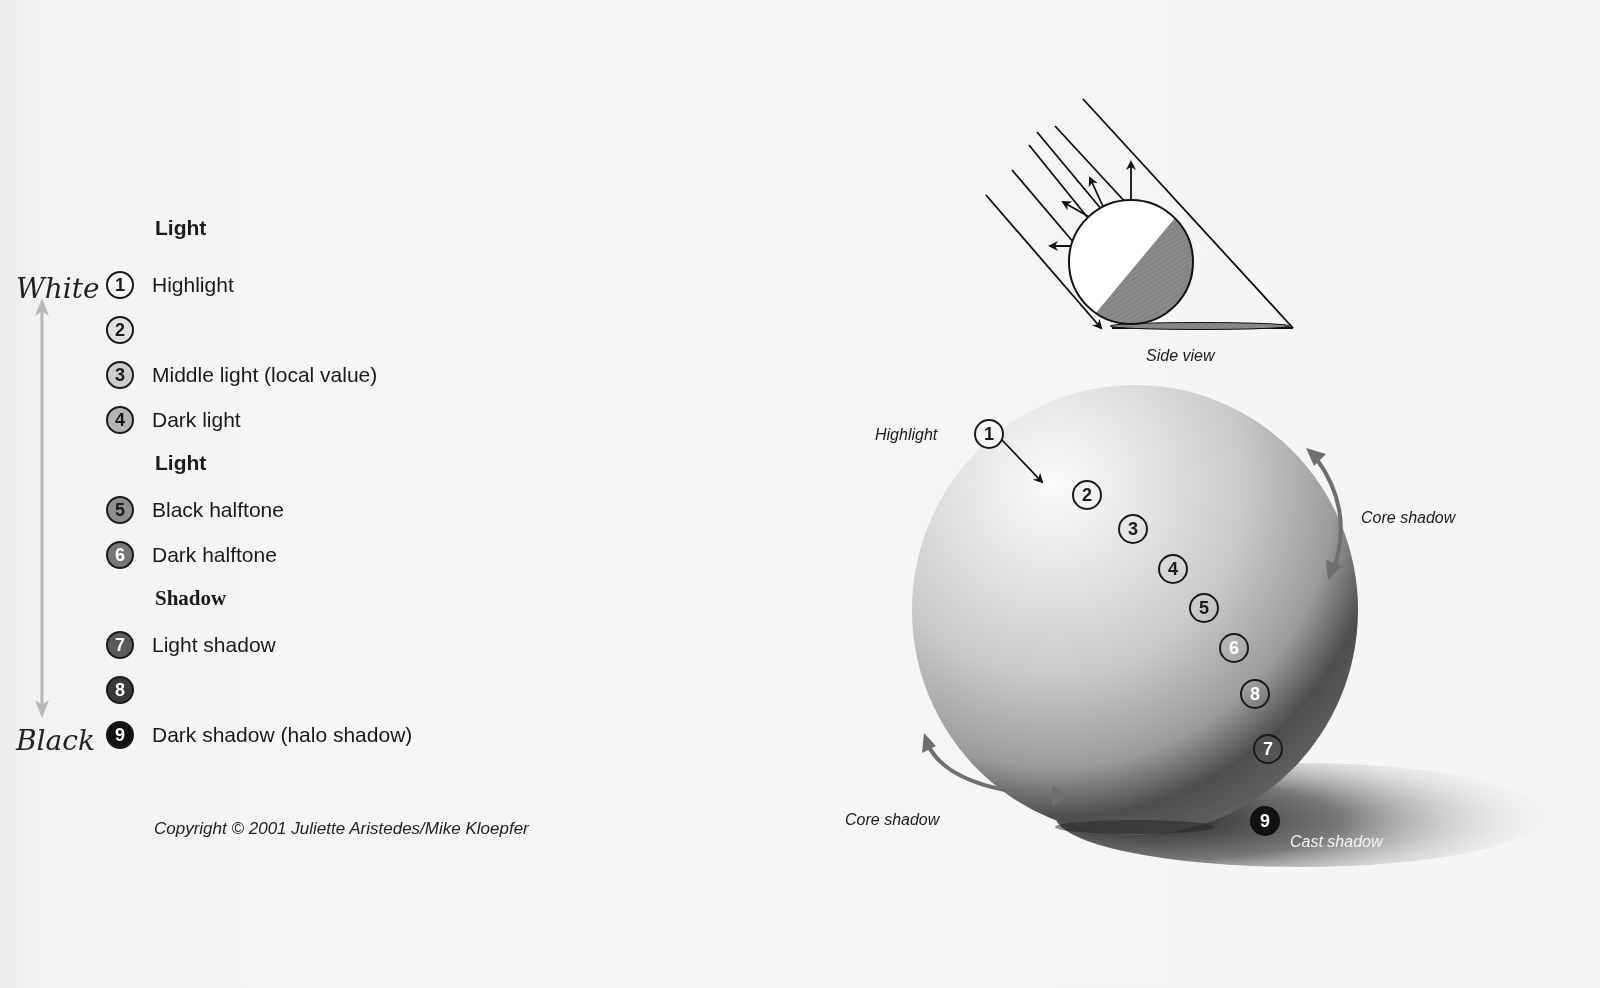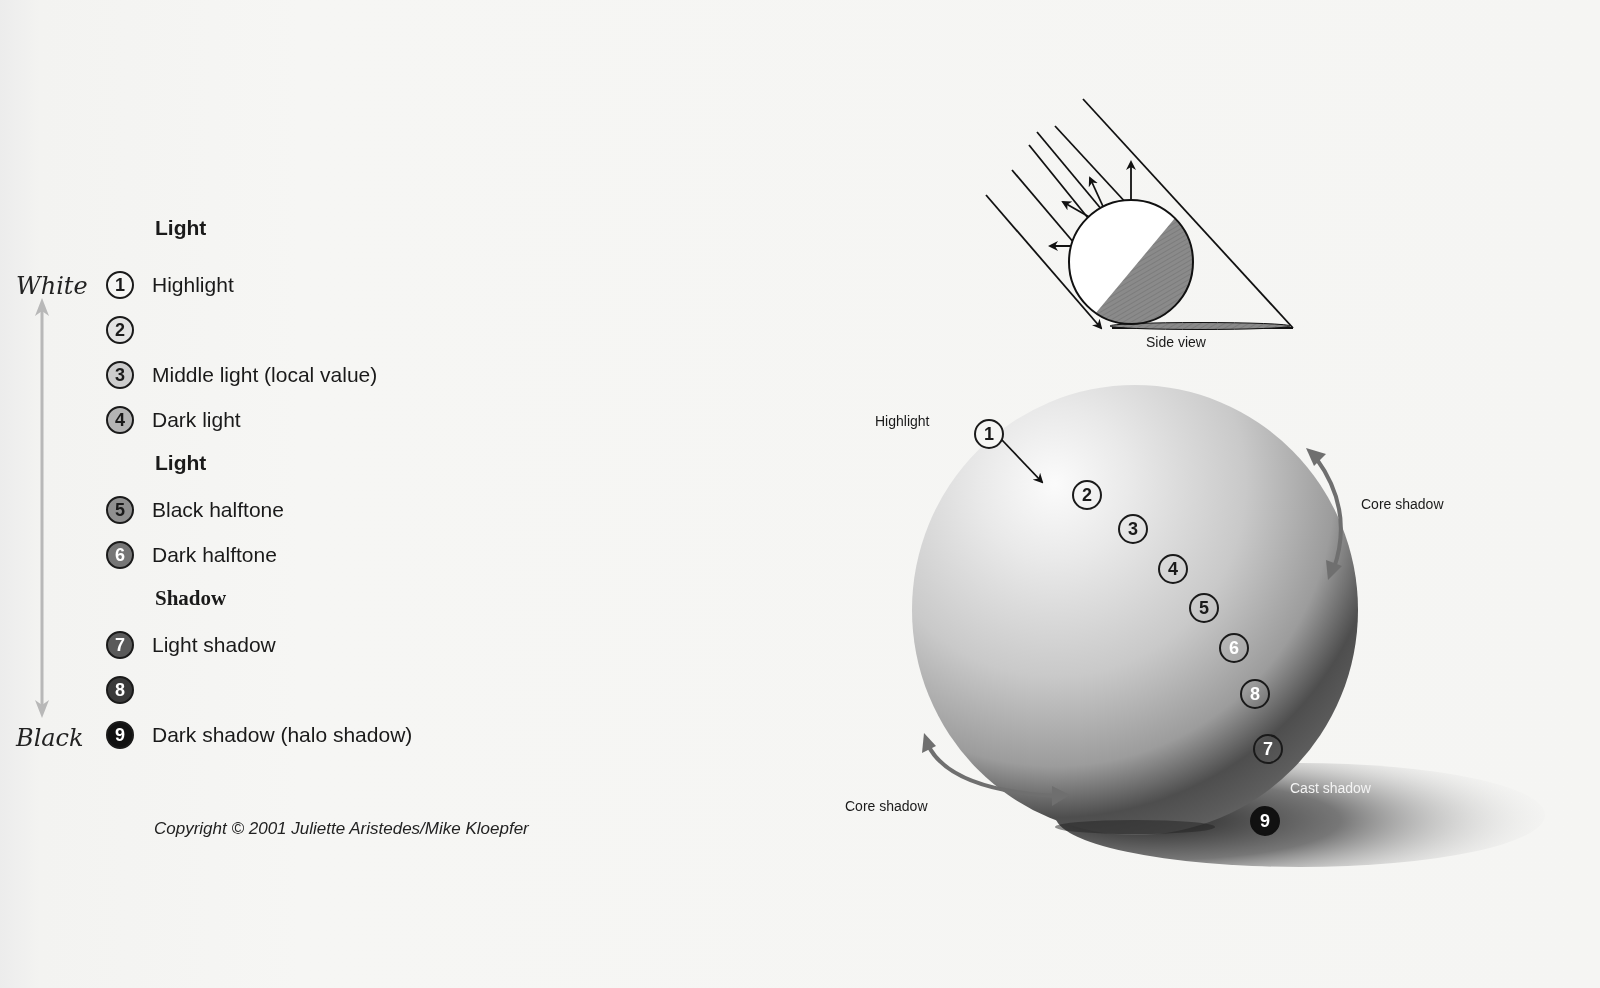--- a/index.html
+++ b/index.html
@@ -23,30 +23,30 @@
   .item { position: absolute; left: 106px; height: 34px; display: flex; align-items: center; }
   .badge {
     width: 28px; height: 28px; border-radius: 50%;
     border: 2px solid #1a1a1a; box-sizing: border-box;
     display: flex; align-items: center; justify-content: center;
     font-size: 18px; font-weight: bold;
     margin-right: 18px; flex-shrink: 0;
   }
   .item-label { font-size: 21px; color: #1a1a1a; white-space: nowrap; }
   .scale-label {
-    position: absolute; left: 16px; font-size: 24px; font-style: italic; color: #222;
+    position: absolute; left: 16px; font-size: 28px; font-style: italic; color: #222;
     font-family: "DejaVu Serif", serif;
   }
   .scale-arrow { position: absolute; left: 32px; top: 298px; }
   .copyright {
     position: absolute; left: 154px; top: 819px;
     font-size: 17px; font-style: italic; color: #222;
   }
   .fig-label {
-    position: absolute; font-size: 14px; color: #1a1a1a; white-space: nowrap;
+    position: absolute; font-size: 16px; font-style: italic; color: #1a1a1a; white-space: nowrap; margin-top: 13px;
   }
   .sphere-badge {
     position: absolute; width: 30px; height: 30px; border-radius: 50%;
     border: 2px solid #1a1a1a; box-sizing: border-box;
     display: flex; align-items: center; justify-content: center;
     font-size: 18px; font-weight: bold; background: transparent;
   }
 </style>
 </head>
 <body>
@@ -192,21 +192,21 @@
       <path d="M928 745 Q950 790 1055 796"></path>
       <polygon points="924,733 922,753 936,746" fill="#6f6f6f" stroke="none"></polygon>
       <polygon points="1070,795 1052,786 1052,806" fill="#6f6f6f" stroke="none"></polygon>
     </g>
   </svg>
 
   <div class="fig-label" style="left:1146px;top:334px;">Side view</div>
   <div class="fig-label" style="left:875px;top:413px;">Highlight</div>
   <div class="fig-label" style="left:1361px;top:496px;">Core shadow</div>
   <div class="fig-label" style="left:845px;top:798px;">Core shadow</div>
-  <div class="fig-label" style="left:1290px;top:780px;color:#f4f4f4;">Cast shadow</div>
+  <div class="fig-label" style="left:1290px;top:820px;color:#f4f4f4;">Cast shadow</div>
 
   <div id="sphere-markers">
     <div class="sphere-badge" style="left: 974px; top: 419px; background: rgb(246, 246, 244);">
         <span>1</span>
       </div>
     <div class="sphere-badge" style="left: 1072px; top: 480px;">
         <span>2</span>
       </div>
     <div class="sphere-badge" style="left: 1118px; top: 514px;">
         <span>3</span>

